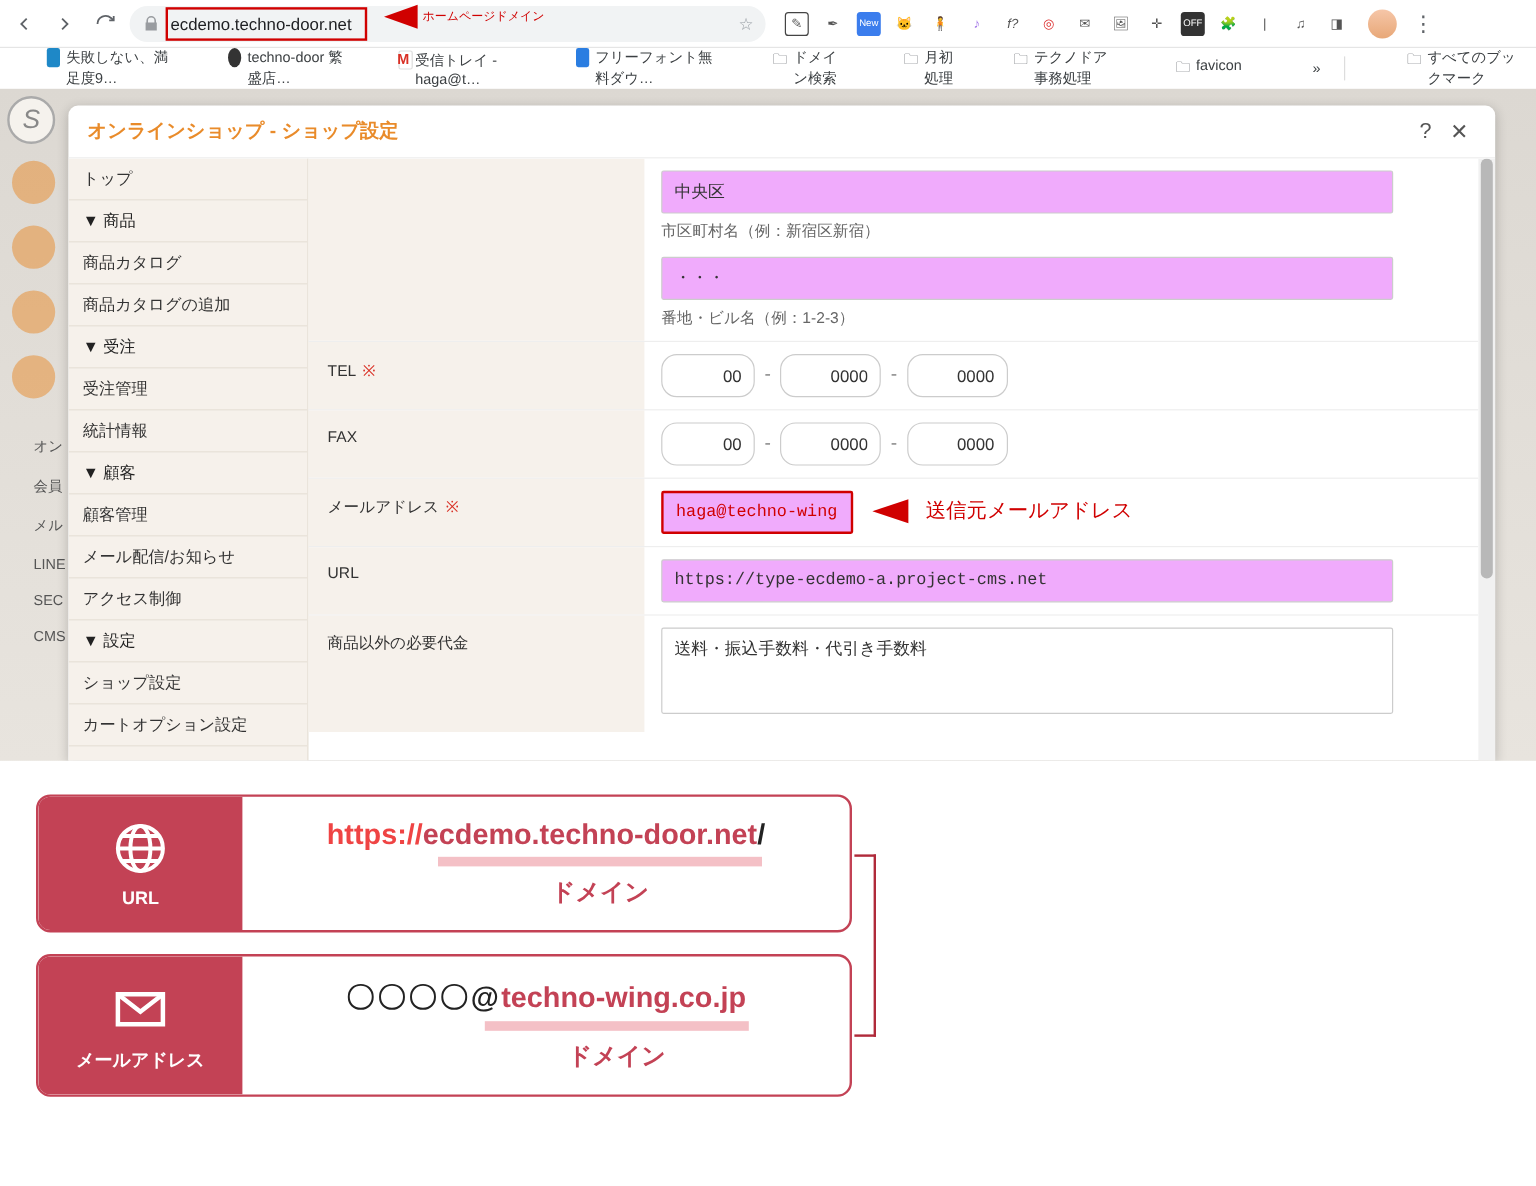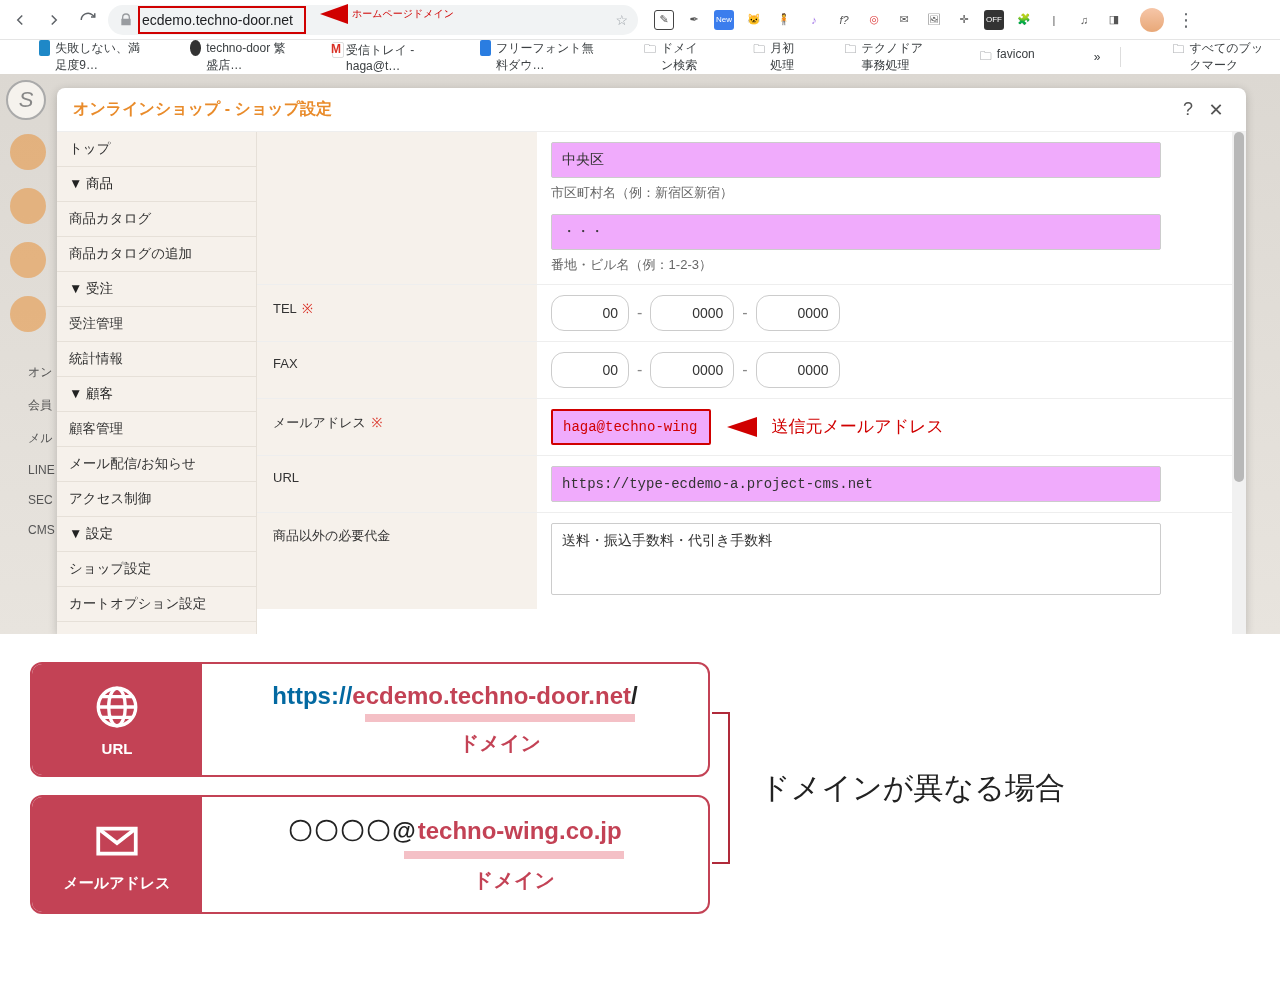--- a/index.html
+++ b/index.html
@@ -78,21 +78,21 @@
 
   
   .diagram { padding: 28px 0 30px 30px; display: flex; gap: 50px; align-items: center; }
   .card-col { display: flex; flex-direction: column; gap: 18px; position: relative; }
   .bracket { position: absolute; right: -20px; top: 50px; bottom: 50px; width: 18px; border-right: 2px solid #b02a3a; border-top: 2px solid #b02a3a; border-bottom: 2px solid #b02a3a; }
   .card { display: flex; width: 680px; border: 2px solid #c34255; border-radius: 12px; overflow: hidden; background: #fff; }
   .card-left { width: 170px; background: #c34255; color: #fff; display: flex; flex-direction: column; align-items: center; justify-content: center; gap: 8px; font-size: 15px; font-weight: 600; padding: 18px 0; }
   .card-left svg { width: 50px; height: 50px; }
   .card-right { flex: 1; display: flex; flex-direction: column; align-items: center; justify-content: center; padding: 18px; }
   .card-line { font-size: 24px; font-weight: 600; }
-  .card-line .proto { color: #0369a1; }
+  .card-line .proto { color: #ef4444; }
   .card-line .dom { color: #c34255; }
   .card-line .local { color: #222; letter-spacing: 2px; }
   .underline { height: 8px; background: #f4c0c6; margin-top: 4px; }
   .dom-label { color: #c34255; font-size: 20px; font-weight: 700; margin-top: 8px; }
   .diag-text { font-size: 30px; color: #222; font-weight: 400; }
 </style>
 </head>
 <body>
 
 <div class="browser-toolbar" style="position:relative;">
@@ -347,14 +347,13 @@
           <span class="local">〇〇〇〇@</span><span class="dom">techno-wing.co.jp</span>
         </div>
         <div style="display:flex;flex-direction:column;align-items:center;margin-left:118px">
           <div class="underline" style="width:220px"></div>
           <div class="dom-label">ドメイン</div>
         </div>
       </div>
     </div>
   </div>
 
-  <div class="diag-text">ドメインが異なる場合</div>
 </div>
 
 </body></html>

